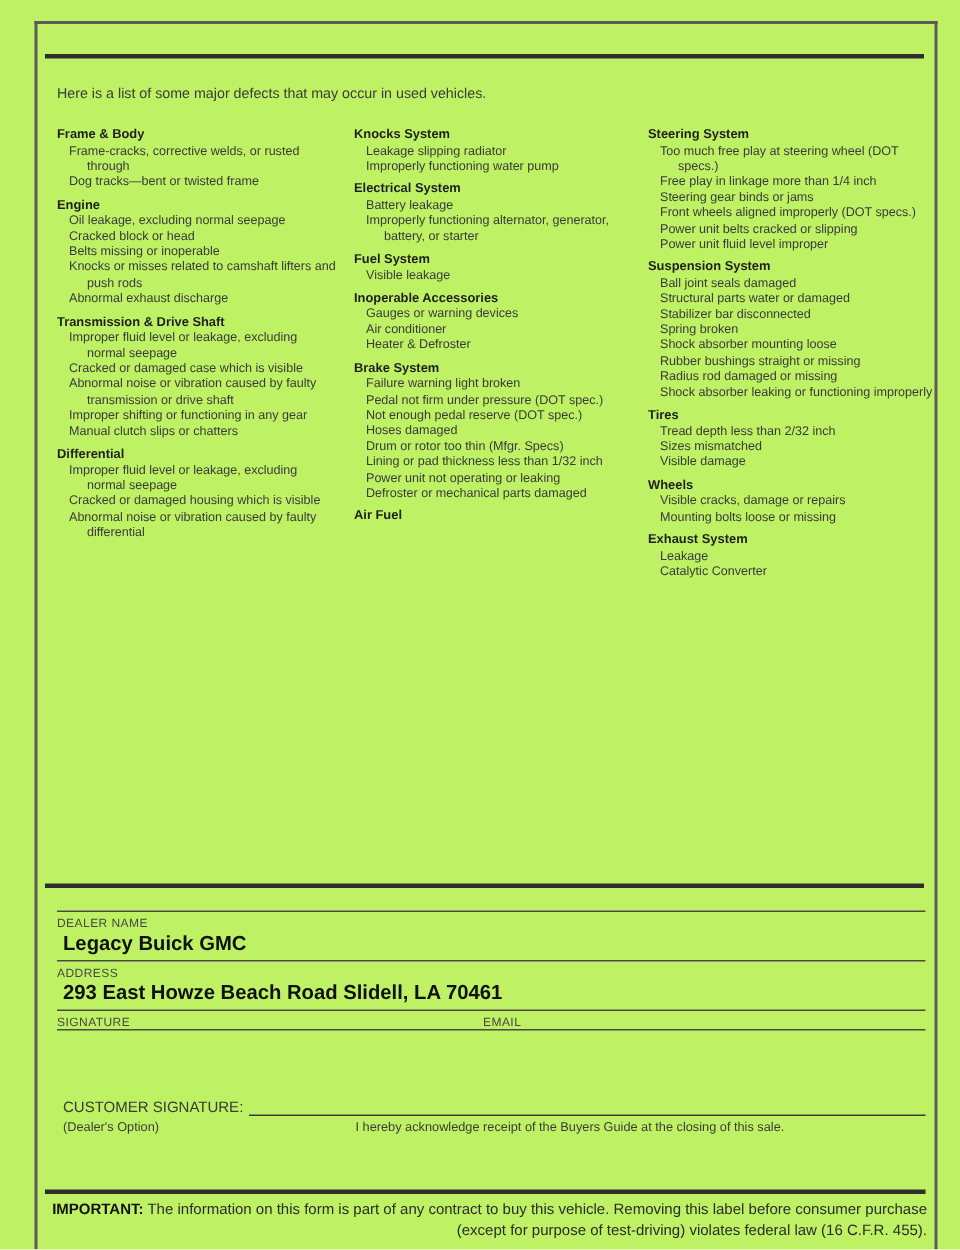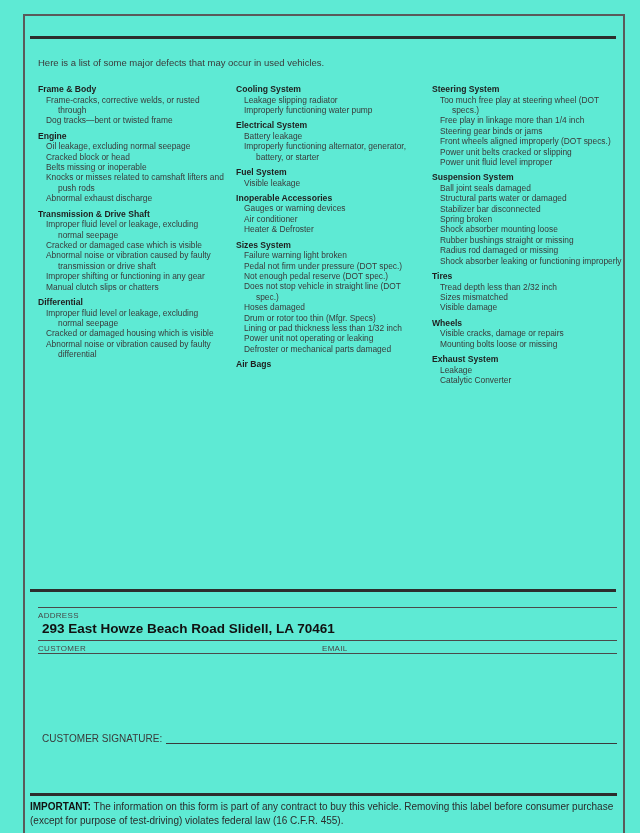--- a/index.html
+++ b/index.html
@@ -1,20 +1,20 @@
 <!DOCTYPE html>
 <html><head>
 <meta charset="utf-8">
 <style>
   html, body { margin: 0; padding: 0; background: #ffffff; }
   .page {
     position: relative;
     width: 640px;
     height: 833px;
-    background: #5eead4;
+    background: #bef264;
     font-family: "Liberation Sans", sans-serif;
     color: #2e2e2e;
     overflow: hidden;
   }
   .outer-box {
     position: absolute;
     left: 23px; top: 14px;
     width: 602px; height: 819px;
     border-top: 2px solid #5a5a5a;
     border-left: 2px solid #5a5a5a;
@@ -119,20 +119,21 @@
     font-size: 8.5px; color: #3a3a3a;
   }
 
   .important {
     position: absolute;
     left: 30px; top: 800px;
     width: 588px;
     font-size: 10px;
     line-height: 13.5px;
     color: #2b2b2b;
+    text-align: right;
   }
   .important b { color: #111; }
 </style>
 </head>
 <body>
 
 <div class="page">
   <div class="outer-box"></div>
 
   <div class="thick-rule rule-top"></div>
@@ -155,43 +156,42 @@
         <div class="defect-item">Cracked or damaged case which is visible</div>
         <div class="defect-item">Abnormal noise or vibration caused by faulty transmission or drive shaft</div>
         <div class="defect-item">Improper shifting or functioning in any gear</div>
         <div class="defect-item">Manual clutch slips or chatters</div>
         <div class="sec-heading">Differential</div>
         <div class="defect-item">Improper fluid level or leakage, excluding normal seepage</div>
         <div class="defect-item">Cracked or damaged housing which is visible</div>
         <div class="defect-item">Abnormal noise or vibration caused by faulty differential</div>
       </div>
       <div class="defect-col">
-        <div class="sec-heading">Cooling System</div>
+        <div class="sec-heading">Knocks System</div>
         <div class="defect-item">Leakage slipping radiator</div>
         <div class="defect-item">Improperly functioning water pump</div>
         <div class="sec-heading">Electrical System</div>
         <div class="defect-item">Battery leakage</div>
         <div class="defect-item">Improperly functioning alternator, generator, battery, or starter</div>
         <div class="sec-heading">Fuel System</div>
         <div class="defect-item">Visible leakage</div>
         <div class="sec-heading">Inoperable Accessories</div>
         <div class="defect-item">Gauges or warning devices</div>
         <div class="defect-item">Air conditioner</div>
         <div class="defect-item">Heater &amp; Defroster</div>
-        <div class="sec-heading">Sizes System</div>
+        <div class="sec-heading">Brake System</div>
         <div class="defect-item">Failure warning light broken</div>
         <div class="defect-item">Pedal not firm under pressure (DOT spec.)</div>
         <div class="defect-item">Not enough pedal reserve (DOT spec.)</div>
-        <div class="defect-item">Does not stop vehicle in straight line (DOT spec.)</div>
         <div class="defect-item">Hoses damaged</div>
         <div class="defect-item">Drum or rotor too thin (Mfgr. Specs)</div>
         <div class="defect-item">Lining or pad thickness less than 1/32 inch</div>
         <div class="defect-item">Power unit not operating or leaking</div>
         <div class="defect-item">Defroster or mechanical parts damaged</div>
-        <div class="sec-heading">Air Bags</div>
+        <div class="sec-heading">Air Fuel</div>
       </div>
       <div class="defect-col">
         <div class="sec-heading">Steering System</div>
         <div class="defect-item">Too much free play at steering wheel (DOT specs.)</div>
         <div class="defect-item">Free play in linkage more than 1/4 inch</div>
         <div class="defect-item">Steering gear binds or jams</div>
         <div class="defect-item">Front wheels aligned improperly (DOT specs.)</div>
         <div class="defect-item">Power unit belts cracked or slipping</div>
         <div class="defect-item">Power unit fluid level improper</div>
         <div class="sec-heading">Suspension System</div>
@@ -213,34 +213,42 @@
         <div class="sec-heading">Exhaust System</div>
         <div class="defect-item">Leakage</div>
         <div class="defect-item">Catalytic Converter</div>
       </div>
     </div>
 
   <div class="thick-rule rule-mid"></div>
 
   <div class="form-area">
     <div class="field-row">
+      <div class="field-label">DEALER NAME</div>
+      <div class="field-value">Legacy Buick GMC</div>
+    </div>
+    <div class="field-row">
       <div class="field-label">ADDRESS</div>
       <div class="field-value">293 East Howze Beach Road Slidell, LA 70461</div>
     </div>
     <div class="field-row">
-      <div class="field-label">CUSTOMER</div>
+      <div class="field-label">SIGNATURE</div>
       <div class="email-label">EMAIL</div>
     </div>
     <div class="field-row"></div>
   </div>
 
   <div class="signature-block">
     <div class="sig-row">
       <span class="sig-label">CUSTOMER SIGNATURE:</span>
       <span class="sig-line"></span>
+    </div>
+    <div class="sig-sub-row">
+      <span class="sig-sub-label">(Dealer's Option)</span>
+      <span class="sig-ack">I hereby acknowledge receipt of the Buyers Guide at the closing of this sale.</span>
     </div>
   </div>
 
   <div class="thick-rule rule-bottom"></div>
 
   <div class="important">
     <b>IMPORTANT:</b>
     <span>The information on this form is part of any contract to buy this vehicle.  Removing this label before consumer purchase (except for purpose of test-driving) violates federal law (16 C.F.R. 455).</span>
   </div>
 </div>

